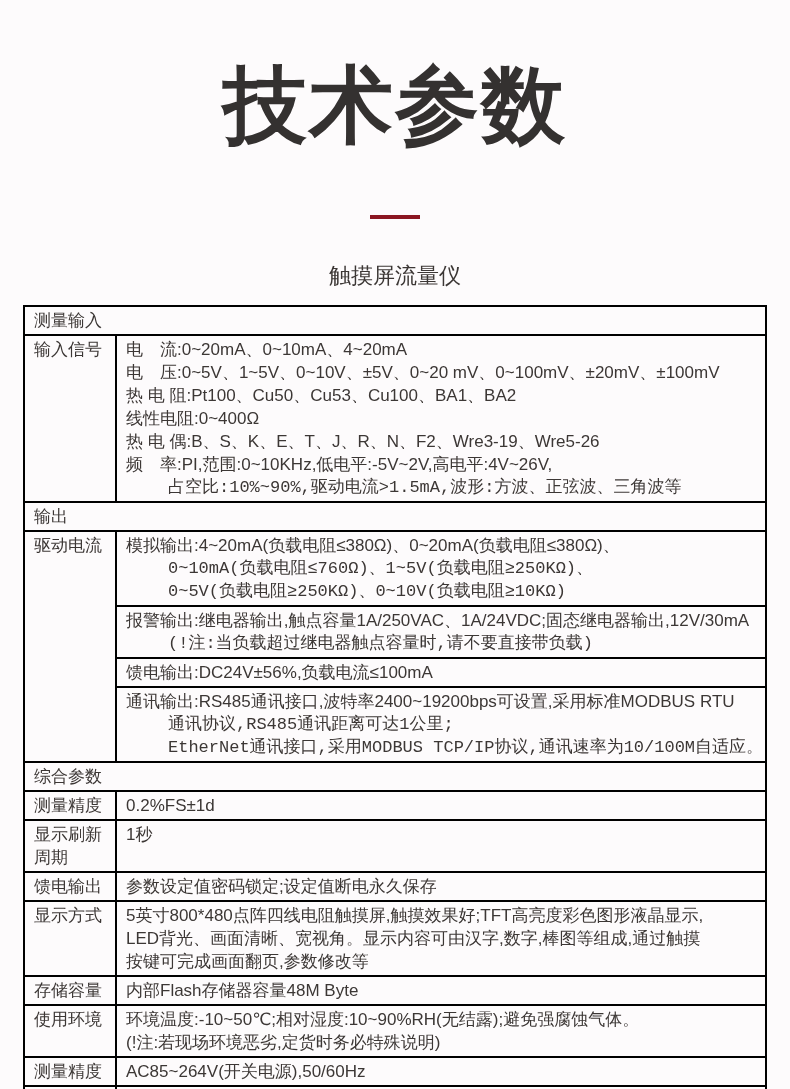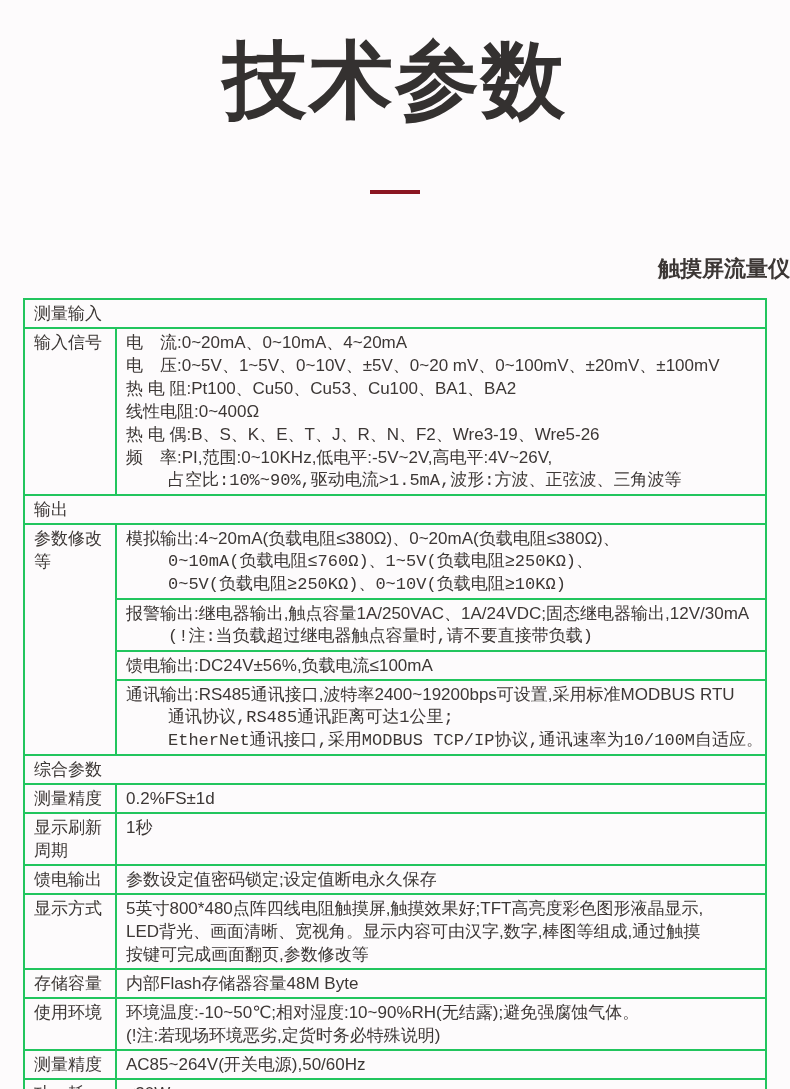--- a/index.html
+++ b/index.html
@@ -3,48 +3,48 @@
 <meta charset="utf-8">
 <style>
   html,body{margin:0;padding:0;}
   body{
     width:790px;height:1089px;overflow:hidden;
     background:#fdfbfc;
     color:#3c3735;
     font-family:"Liberation Sans","DejaVu Sans",sans-serif;
   }
   .page-title{
-    margin-top:31px;
+    margin-top:56px;
     text-align:center;
     font-size:84px;
     line-height:1.18;
     font-weight:900;
     letter-spacing:2px;
     color:#343130;
   }
   .title-underline{
     width:50px;height:4px;
     margin:60px auto 0 auto;
   }
   .product-subtitle{
-    margin-top:60px;
-    text-align:right;
+    margin-top:42px;
+    text-align:center;
     font-size:22px;
-    font-weight:bold;
+    font-weight:normal;
     color:#3c3735;
   }
   .table-wrap{ margin:14px 23px 0 23px; }
   table.spec{
     width:744px;
     border-collapse:collapse;
     table-layout:fixed;
     font-size:17px;
   }
   table.spec td{
-    border:2px solid #22c55e;
+    border:2px solid #000000;
     vertical-align:top;
     padding:2px 6px 2px 9px;
   }
   td.section-cell{
     font-weight:500;
     line-height:23px;
     white-space:pre;
   }
   td.label-cell{
     line-height:23px;
@@ -90,21 +90,21 @@
             <div class="line">线性电阻:0~400Ω</div>
             <div class="line">热 电 偶:B、S、K、E、T、J、R、N、F2、Wre3-19、Wre5-26</div>
             <div class="line">频　率:PI,范围:0~10KHz,低电平:-5V~2V,高电平:4V~26V,</div>
             <div class="line indent">占空比:10%~90%,驱动电流&gt;1.5mA,波形:方波、正弦波、三角波等</div>
           </td>
         </tr>
         <tr>
           <td colspan="2" class="section-cell">输出</td>
         </tr>
         <tr>
-          <td rowspan="4" class="label-cell">参数修改等</td>
+          <td rowspan="4" class="label-cell">驱动电流</td>
           <td class="value-cell">
             <div class="line">模拟输出:4~20mA(负载电阻≤380Ω)、0~20mA(负载电阻≤380Ω)、</div>
             <div class="line indent">0~10mA(负载电阻≤760Ω)、1~5V(负载电阻≥250KΩ)、</div>
             <div class="line indent">0~5V(负载电阻≥250KΩ)、0~10V(负载电阻≥10KΩ)</div>
           </td>
         </tr>
         <tr>
           <td class="value-cell">
             <div class="line">报警输出:继电器输出,触点容量1A/250VAC、1A/24VDC;固态继电器输出,12V/30mA</div>
             <div class="line indent">(!注:当负载超过继电器触点容量时,请不要直接带负载)</div>

